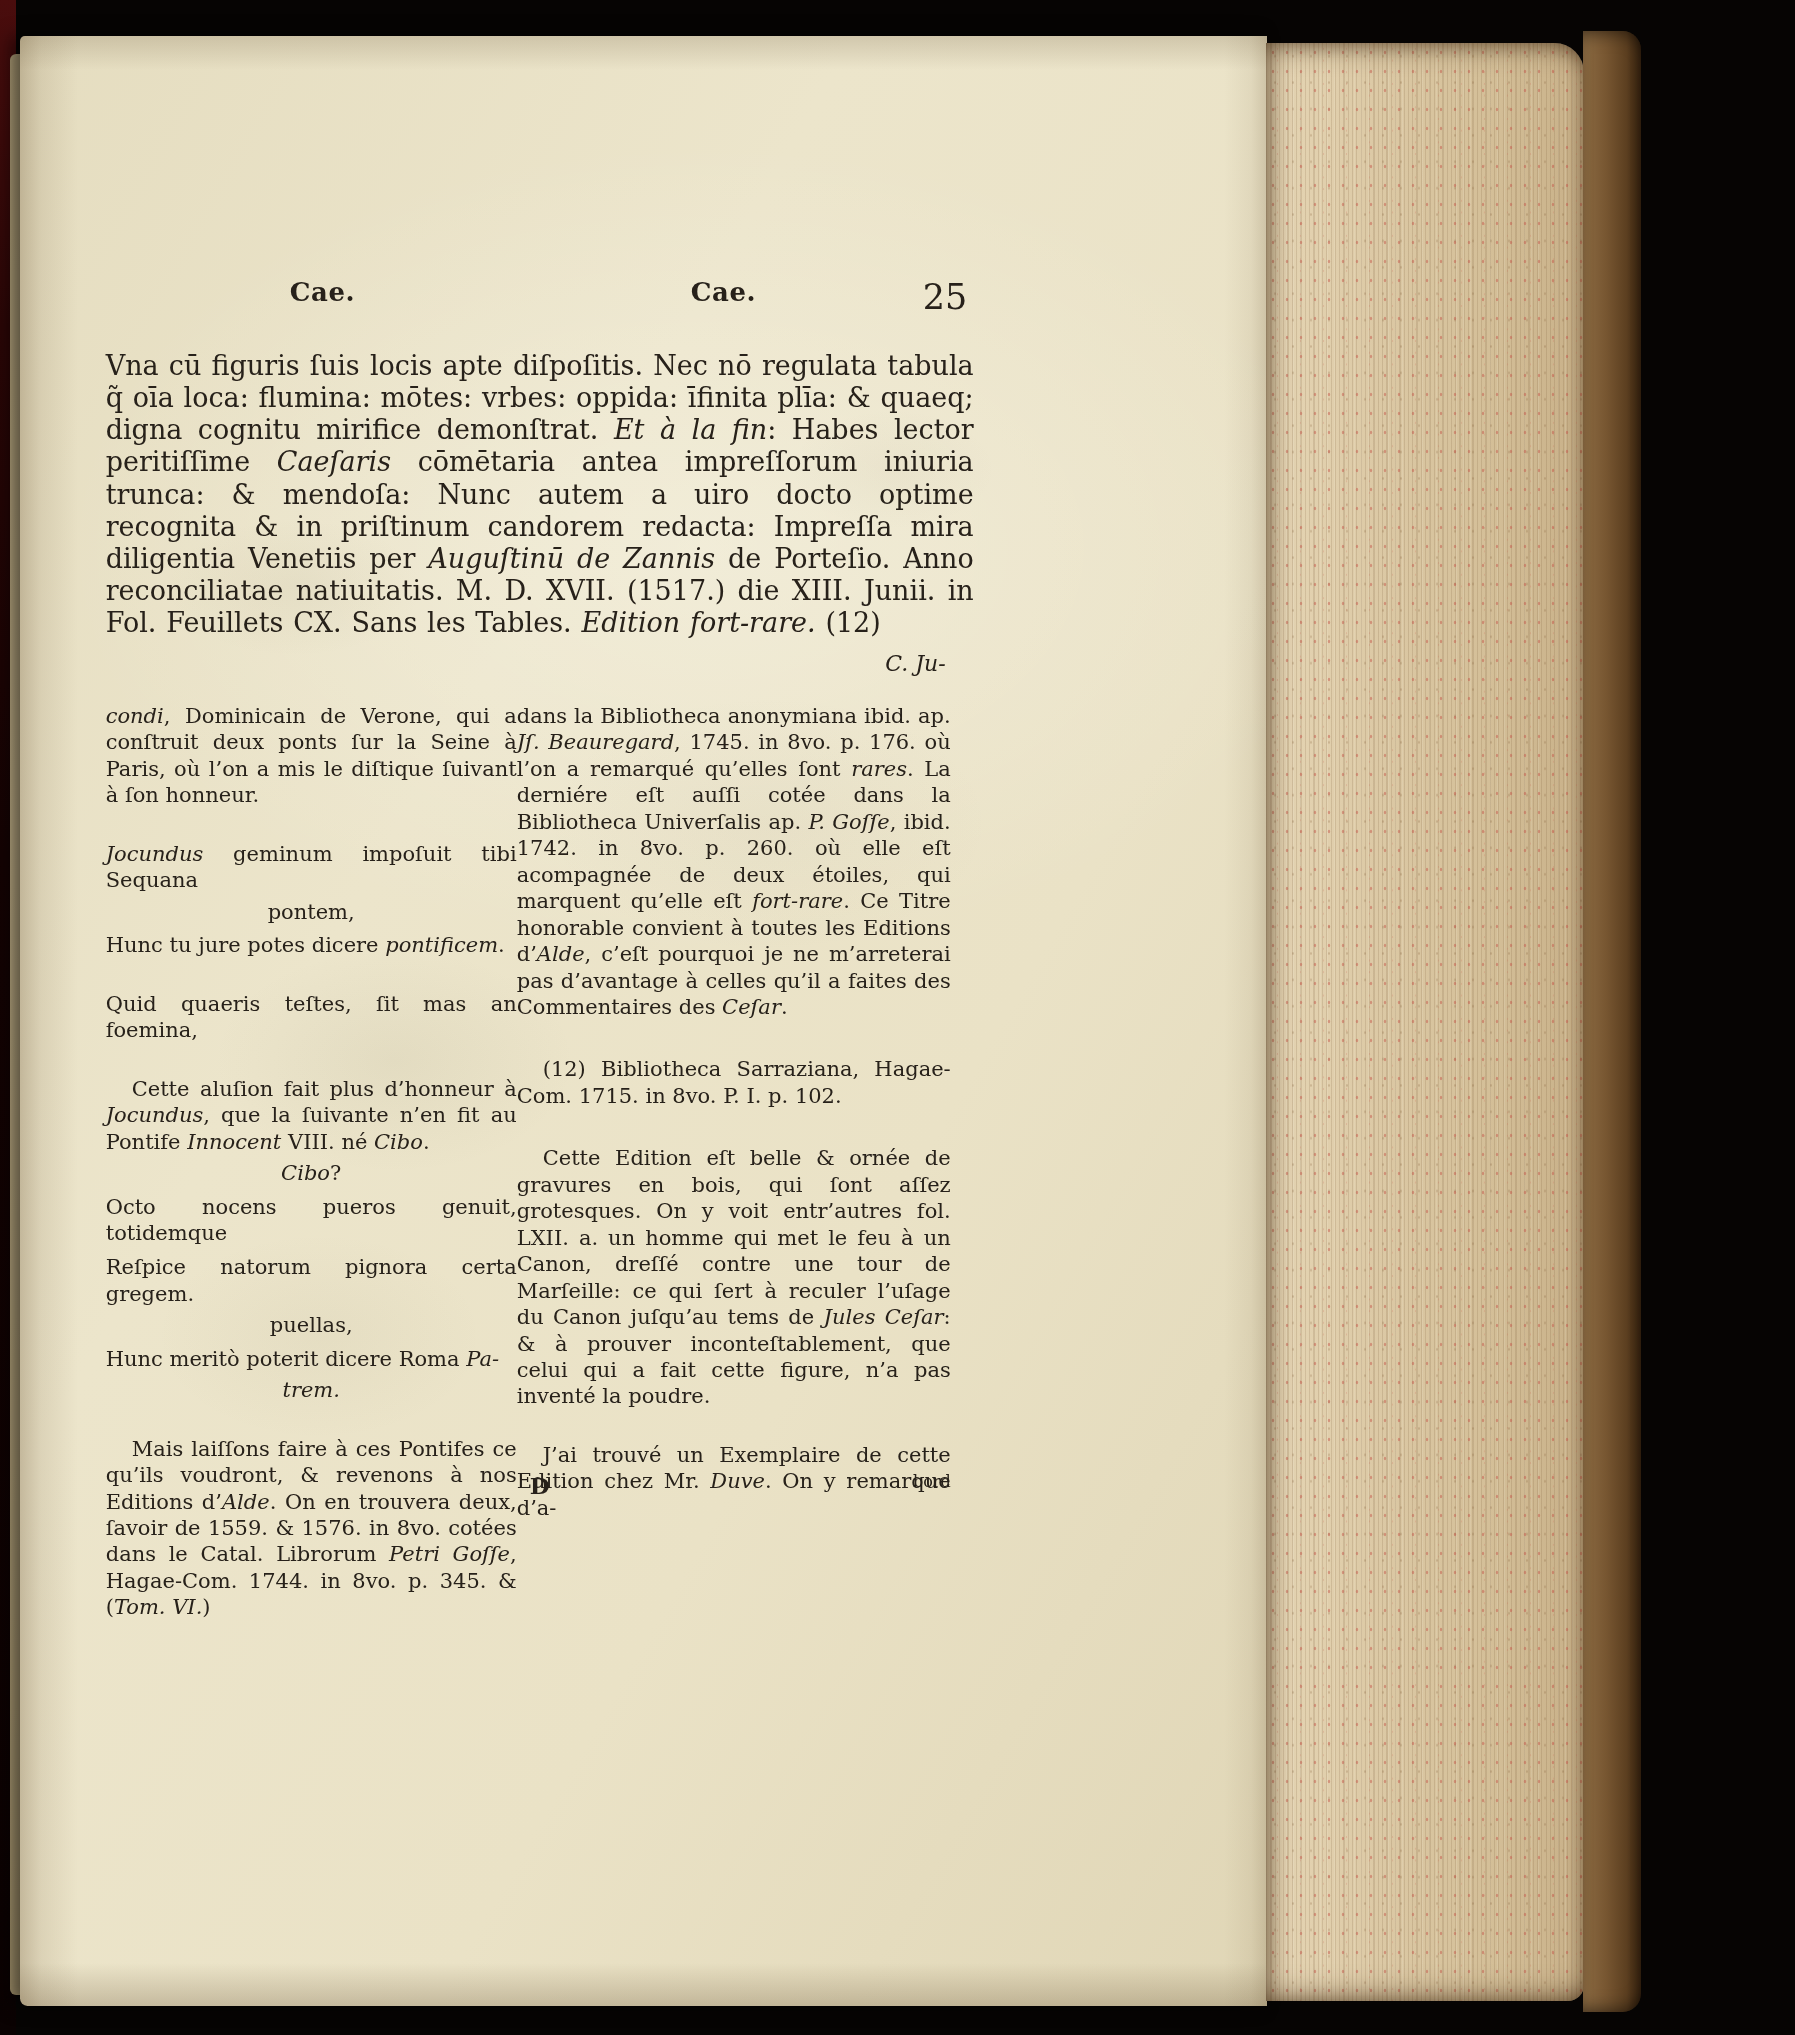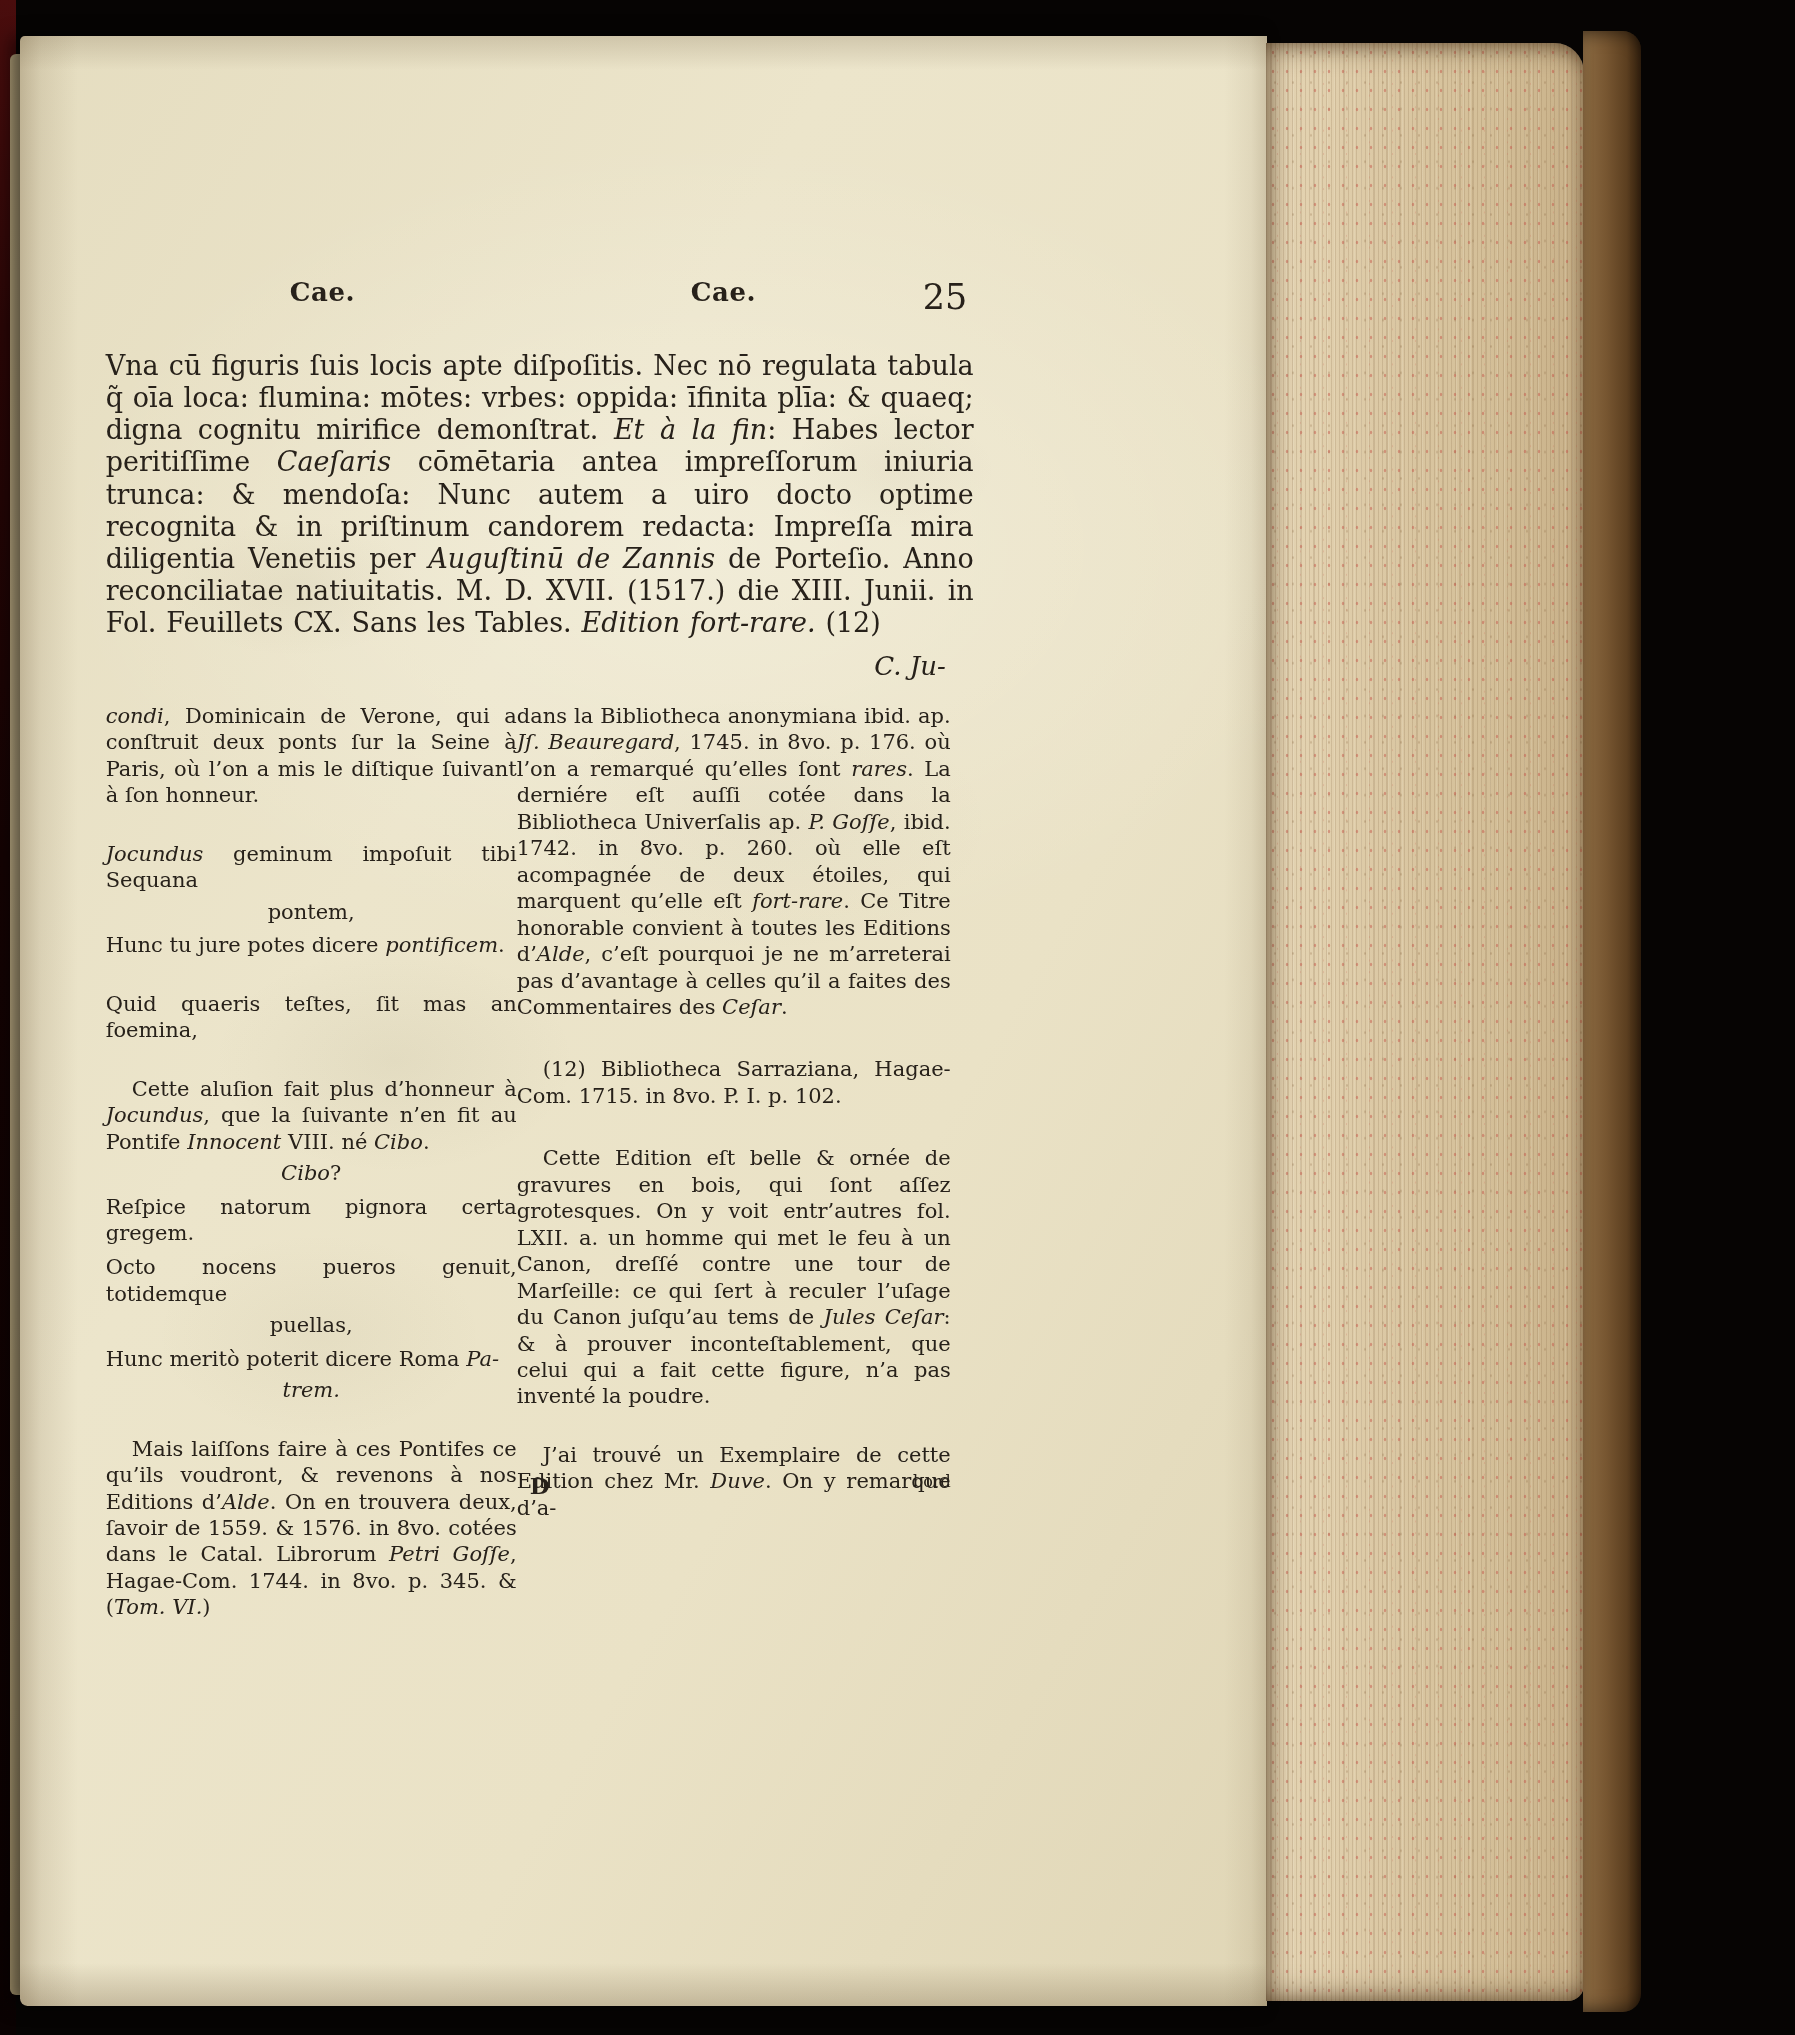--- a/index.html
+++ b/index.html
@@ -86,21 +86,21 @@
   .top-para {
     position: absolute; left: 86px; top: 314px; width: 868px;
     font-size: 27px; line-height: 1.19; text-align: justify;
     word-spacing: 1.2px;
   }
   .top-para .para { margin: 0; }
 
   .catchword-top {
     position: absolute; left: 86px; top: 615px; width: 868px;
     text-align: right; padding-right: 28px;
-    font-style: italic; font-size: 26px;
+    font-style: italic; font-size: 22px;
   }
 
   .columns {
     position: absolute; left: 86px; top: 667px; width: 868px;
     display: flex; 
   }
   .col { font-size: 21px; line-height: 1.26; text-align: justify; }
   .col-left  { width: 411px; }
   .col-right { width: 434px; }
 
@@ -143,22 +143,22 @@
 
     <div class="columns">
       <div class="col col-left">
           <div class="para"><span class="it">condi</span><span>, Dominicain de Verone, qui a conſtruit deux ponts ſur la Seine à Paris, où l’on a mis le diſtique ſuivant à ſon honneur.</span></div>
           <div class="para gap"><span class="it">Jocundus</span><span> geminum impoſuit tibi Sequana</span></div>
           <div class="para center"><span>pontem,</span></div>
           <div class="para gap-sm"><span>Hunc tu jure potes dicere </span><span class="it">pontificem</span><span>.</span></div>
           <div class="para gap"><span>Quid quaeris teſtes, ſit mas an foemina,</span></div>
           <div class="para indent gap"><span>Cette aluſion fait plus d’honneur à </span><span class="it">Jocundus</span><span>, que la ſuivante n’en fit au Pontife </span><span class="it">Innocent</span><span> VIII. né </span><span class="it">Cibo</span><span>.</span></div>
           <div class="para center"><span class="it">Cibo</span><span>?</span></div>
+          <div class="para gap-sm"><span>Octo nocens pueros genuit, totidemque</span></div>
           <div class="para gap-sm"><span>Reſpice natorum pignora certa gregem.</span></div>
-          <div class="para gap-sm"><span>Octo nocens pueros genuit, totidemque</span></div>
           <div class="para center"><span>puellas,</span></div>
           <div class="para gap-sm"><span>Hunc meritò poterit dicere Roma </span><span class="it">Pa-</span></div>
           <div class="para center"><span class="it">trem.</span></div>
           <div class="para indent gap"><span>Mais laiſſons faire à ces Pontifes ce qu’ils voudront, &amp; revenons à nos Editions d’</span><span class="it">Alde</span><span>.  On en trouvera deux, ſavoir de 1559. &amp; 1576. in 8vo. cotées dans le Catal. Librorum </span><span class="it">Petri Goſſe</span><span>, Hagae-Com. 1744. in 8vo. p. 345. &amp; (</span><span class="it">Tom. VI.</span><span>)</span></div>
         </div>
       <div class="col col-right">
           <div class="para"><span>dans la Bibliotheca anonymiana ibid. ap. </span><span class="it">Jſ. Beauregard</span><span>, 1745. in 8vo. p. 176. où l’on a remarqué qu’elles ſont </span><span class="it">rares</span><span>.  La derniére eſt auſſi cotée dans la Bibliotheca Univerſalis ap. </span><span class="it">P. Goſſe</span><span>, ibid. 1742. in 8vo. p. 260. où elle eſt acompagnée de deux étoiles, qui marquent qu’elle eſt </span><span class="it">fort-rare</span><span>.  Ce Titre honorable convient à toutes les Editions d’</span><span class="it">Alde</span><span>, c’eſt pourquoi je ne m’arreterai pas d’avantage à celles qu’il a faites des Commentaires des </span><span class="it">Ceſar</span><span>.</span></div>
           <div class="para indent gap-lg"><span>(12) Bibliotheca Sarraziana, Hagae-Com. 1715. in 8vo. P. I.  p. 102.</span></div>
           <div class="para indent gap-lg"><span>Cette Edition eſt belle &amp; ornée de gravures en bois,  qui ſont aſſez grotesques. On y voit entr’autres fol. LXII.  a. un homme qui met le feu à un Canon,  dreſſé contre une tour de Marſeille: ce qui ſert à reculer l’uſage du Canon juſqu’au tems de </span><span class="it">Jules Ceſar</span><span>: &amp; à prouver inconteſtablement, que celui qui a fait cette figure,  n’a pas inventé la poudre.</span></div>
           <div class="para indent gap"><span>J’ai trouvé un Exemplaire de cette Edition chez Mr. </span><span class="it">Duve</span><span>.   On y remarque d’a-</span></div>

